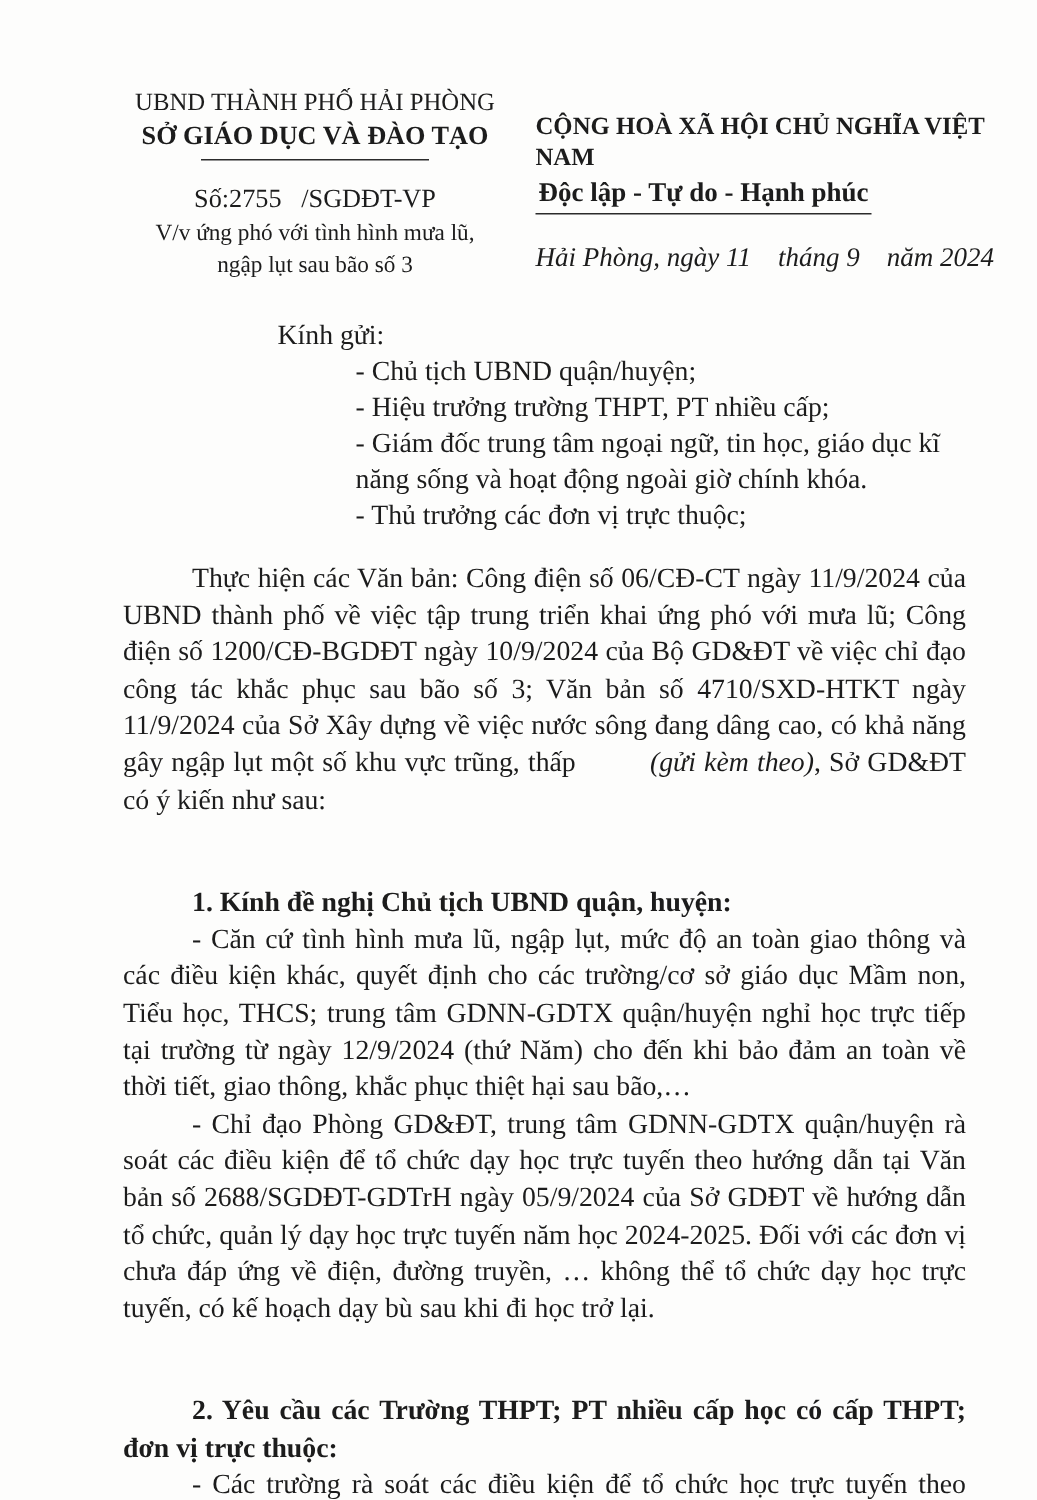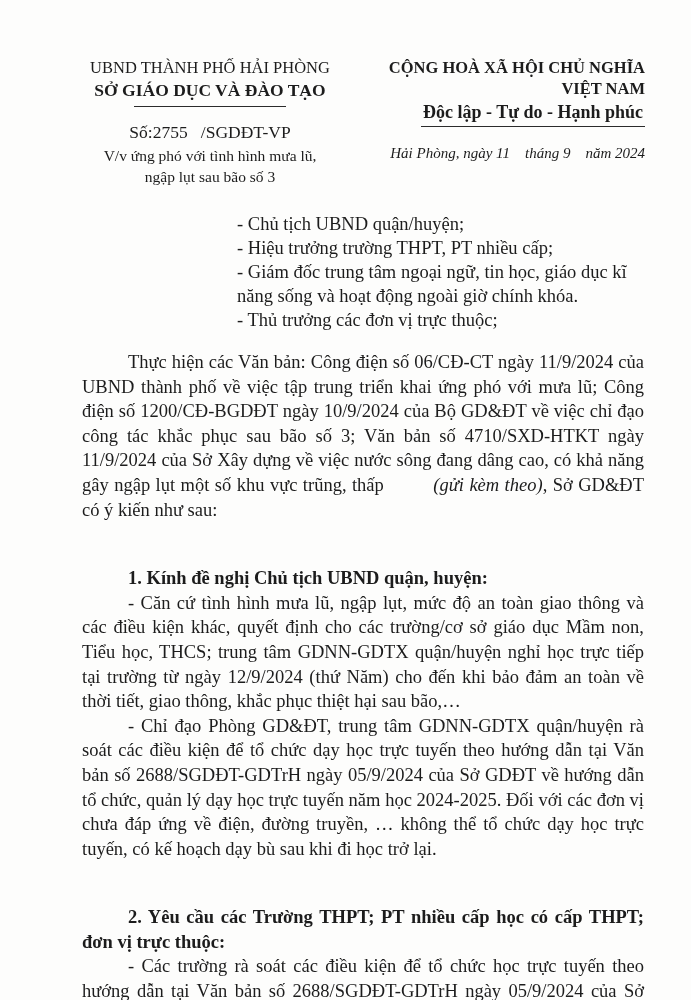--- a/index.html
+++ b/index.html
@@ -21,21 +21,22 @@
   }
   
   .header { display: flex; }
   .header-left {
     width: 294px;
     text-align: center;
     flex-shrink: 0;
   }
   .header-right {
     flex: 1;
-    text-align: right;
+    text-align: left;
+    margin-top: 16px;
   }
   .org-parent { font-size: 16.5px; line-height: 21px; }
   .org-name   { font-size: 17.5px; font-weight: bold; line-height: 22px; margin-top: 1px; }
   .agency-rule {
     width: 152px; height: 0;
     border-top: 1.6px solid #2b2b2b;
     margin: 5px auto 0 auto;
   }
   .doc-number {
     margin-top: 15px;
@@ -49,21 +50,21 @@
   .motto-wrap { margin-top: 3px; }
   .motto-text {
     display: inline-block;
     font-size: 18px;
     font-weight: bold;
     padding: 0 2px 3px 2px;
     border-bottom: 1.6px solid #2b2b2b;
   }
   .dateline {
     margin-top: 18px;
-    font-size: 15px;
+    font-size: 18px;
     font-style: italic;
     white-space: pre;
   }
 
   
   .recipients { margin-top: 25px; }
   .kinh-gui { margin-left: 122px; font-size: 18.5px; line-height: 24px; }
   .recipient-list {
     margin-left: 174px;
     width: 404px;
@@ -105,20 +106,21 @@
     <div class="header-right">
       <div class="country">CỘNG HOÀ XÃ HỘI CHỦ NGHĨA VIỆT NAM</div>
       <div class="motto-wrap">
         <span class="motto-text">Độc lập - Tự do - Hạnh phúc</span>
       </div>
       <div class="dateline">Hải Phòng, ngày 11    tháng 9    năm 2024</div>
     </div>
   </div>
 
   <div class="recipients">
+    <div class="kinh-gui">Kính gửi:</div>
     <div class="recipient-list">
       <div>- Chủ tịch UBND quận/huyện;</div>
       <div>- Hiệu trưởng trường THPT, PT nhiều cấp;</div>
       <div>- Giám đốc trung tâm ngoại ngữ, tin học, giáo dục kĩ năng sống và hoạt động ngoài giờ chính khóa.</div>
       <div>- Thủ trưởng các đơn vị trực thuộc;</div>
     </div>
   </div>
 
   <div class="doc-body">
     <p class="para"><span>Thực hiện các Văn bản: Công điện số 06/CĐ-CT ngày 11/9/2024 của UBND thành phố về việc tập trung triển khai ứng phó với mưa lũ; Công điện số 1200/CĐ-BGDĐT ngày 10/9/2024 của Bộ GD&amp;ĐT về việc chỉ đạo công tác khắc phục sau bão số 3; Văn bản số 4710/SXD-HTKT ngày 11/9/2024 của Sở Xây dựng về việc nước sông đang dâng cao, có khả năng gây ngập lụt một số khu vực trũng, thấp </span><span class="run-italic">(gửi kèm theo)</span><span>, Sở GD&amp;ĐT có ý kiến như sau:</span></p>

